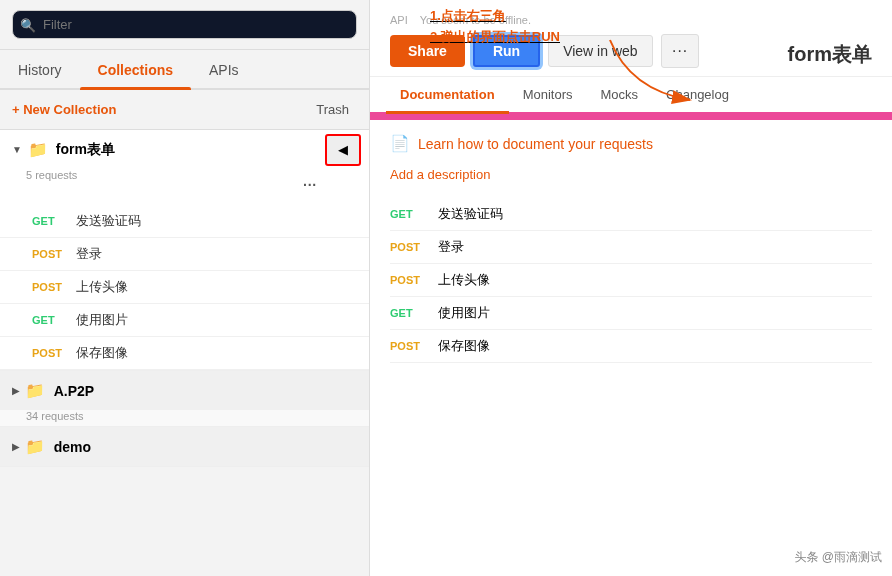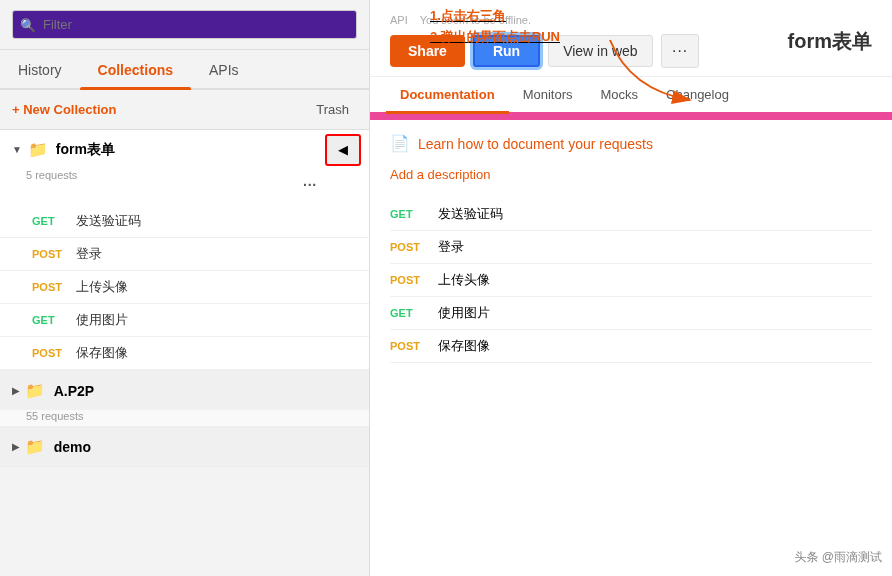--- a/index.html
+++ b/index.html
@@ -26,22 +26,22 @@
 
     .search-bar {
       padding: 10px 12px;
       background: #f3f3f3;
       border-bottom: 1px solid #ddd;
     }
     .search-bar input {
       width: 100%;
       padding: 6px 10px 6px 30px;
       border: 1px solid #ccc;
-      border-radius: 3px;
-      background: #4c1d95;
+      border-radius: 8px;
+      background: #0f172a;
       font-size: 13px;
       color: #999;
       outline: none;
     }
     .search-wrapper {
       position: relative;
     }
     .search-wrapper .search-icon-svg {
       position: absolute;
       left: 8px;
@@ -222,21 +222,21 @@
       display: flex;
       flex-direction: column;
       background: #fff;
       position: relative;
       overflow: hidden;
     }
 
     .right-header {
       padding: 14px 20px 8px;
       display: flex;
-      align-items: center;
+      align-items: flex-end;
       justify-content: space-between;
       border-bottom: 1px solid #eee;
     }
     .collection-title {
       font-size: 20px;
       font-weight: 600;
       color: #333;
     }
 
     .action-buttons {
@@ -420,21 +420,21 @@
         </div>
       </div>
     </div>
 
     <div class="collection-item secondary">
       <div class="collection-header">
         <span class="arrow">▶</span>
         <span class="folder-icon">📁</span>
         <span class="collection-name">A.P2P</span>
       </div>
-      <div class="requests-count">55 requests</div>
+      <div class="requests-count">34 requests</div>
     </div>
 
     <div class="collection-item secondary">
       <div class="collection-header">
         <span class="arrow">▶</span>
         <span class="folder-icon">📁</span>
         <span class="collection-name">demo</span>
       </div>
     </div>
 

